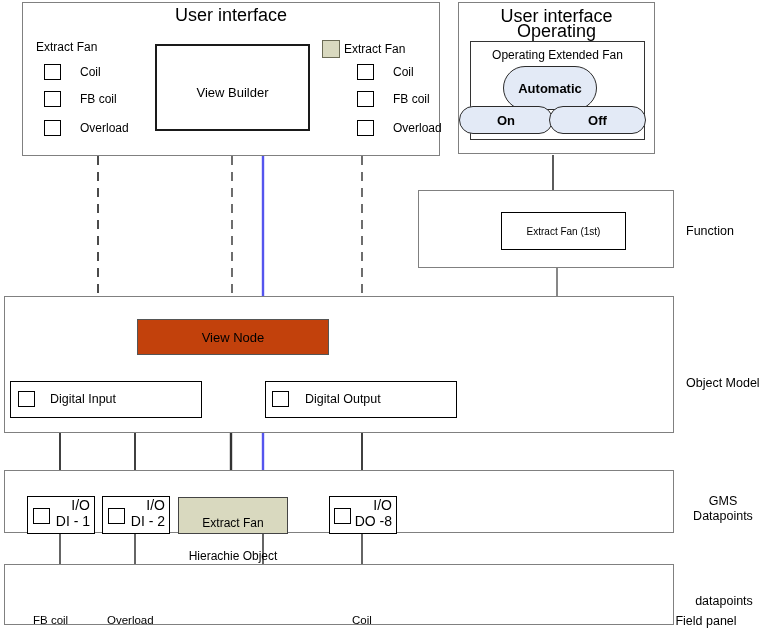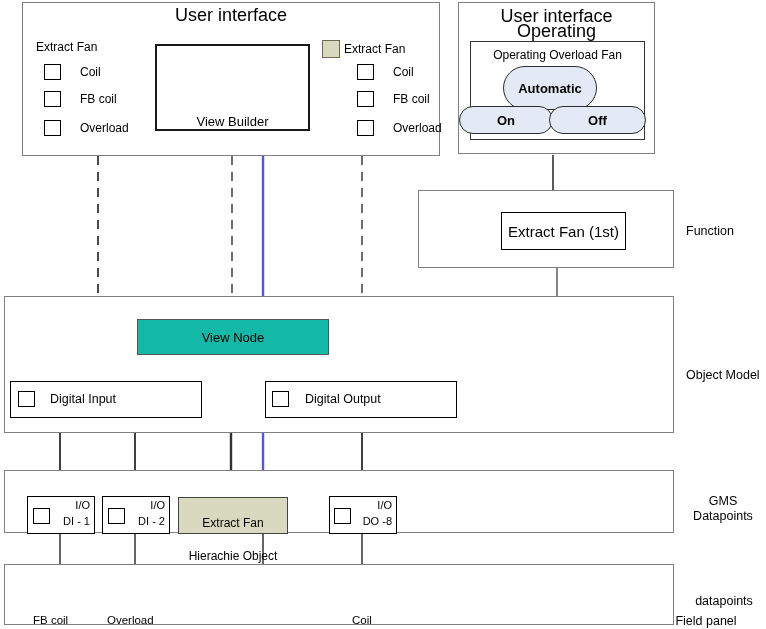--- a/index.html
+++ b/index.html
@@ -11,33 +11,33 @@
 
   .panel{position:absolute;background:#fff;border:1px solid #808080;box-sizing:border-box;}
 
   .ttl{position:absolute;width:100%;text-align:center;font-size:18px;line-height:15px;}
   .lbl{position:absolute;white-space:nowrap;font-size:12px;line-height:14px;}
 
   .box{position:absolute;box-sizing:border-box;background:#fff;
        display:flex;align-items:center;justify-content:center;text-align:center;}
   .box.k{border:1px solid #000;}
   .box.k2{border:2px solid #1a1a1a;}
-  .box.khaki{background:#14b8a6;border:1px solid #555;text-align:right;}
+  .box.khaki{background:#c2410c;border:1px solid #555;text-align:right;}
 
   .layerlbl{position:absolute;text-align:center;font-size:12.5px;line-height:15px;white-space:nowrap;}
 
   
   .pill{position:absolute;box-sizing:border-box;border:1px solid #2b2b2b;border-radius:999px;
         background:#e3eaf6;display:flex;align-items:center;justify-content:center;
         font-weight:bold;font-size:13px;color:#000;}
   .gsq{position:absolute;box-sizing:border-box;border:1px solid #000;background:#fff;}
 
   .dpbox{position:absolute;box-sizing:border-box;border:1px solid #000;background:#fff;}
   .dpbox.khaki{background:#d9d9bf;border:1px solid #444;}
-  .dptxt{position:absolute;font-size:11px;line-height:13px;text-align:right;white-space:nowrap;}
+  .dptxt{position:absolute;font-size:14px;line-height:13px;text-align:right;white-space:nowrap;}
   .dpk{position:absolute;font-size:12px;line-height:14px;text-align:center;width:100%;}
 
   .khakinode{position:absolute;background:#d9d9bf;border:1px solid #6b6b55;box-sizing:border-box;}
 </style>
 </head>
 <body>
 
 <div id="root">
 
   <svg id="wires" viewBox="0 0 766 629">
@@ -119,21 +119,21 @@
 
   <div class="gsq" style="left:44px;top:64px;width:17px;height:16px;"></div>
   <div class="lbl" style="left:80px;top:65px;">Coil</div>
 
   <div class="gsq" style="left:44px;top:91px;width:17px;height:16px;"></div>
   <div class="lbl" style="left:80px;top:92px;">FB coil</div>
 
   <div class="gsq" style="left:44px;top:120px;width:17px;height:16px;"></div>
   <div class="lbl" style="left:80px;top:121px;">Overload</div>
 
-  <div class="box k2" style="left:155px;top:44px;width:155px;height:87px;align-items:flex-end;padding-top:10px;">
+  <div class="box k2" style="left:155px;top:44px;width:155px;height:87px;align-items:center;padding-top:10px;">
     <span style="font-size:13px;">View Builder</span>
   </div>
 
   <div class="khakinode" style="left:322px;top:40px;width:18px;height:18px;"></div>
   <div class="lbl" style="left:344px;top:42px;">Extract Fan</div>
 
   <div class="gsq" style="left:357px;top:64px;width:17px;height:16px;"></div>
   <div class="lbl" style="left:393px;top:65px;">Coil</div>
 
   <div class="gsq" style="left:357px;top:91px;width:17px;height:16px;"></div>
@@ -141,54 +141,54 @@
 
   <div class="gsq" style="left:357px;top:120px;width:17px;height:16px;"></div>
   <div class="lbl" style="left:393px;top:121px;">Overload</div>
 
   <div class="panel" style="left:458px;top:2px;width:197px;height:152px;">
     <div class="ttl" style="top:6px;">User interface</div>
     <div class="ttl" style="top:21px;">Operating</div>
   </div>
 
   <div class="panel" style="left:470px;top:41px;width:175px;height:99px;border:1px solid #333;">
-    <div class="ttl" style="top:6px;font-size:12px;">Operating Overload Fan</div>
+    <div class="ttl" style="top:6px;font-size:12px;">Operating Extended Fan</div>
   </div>
 
   <div class="pill" style="left:503px;top:66px;width:94px;height:44px;">
     <span>Automatic</span>
   </div>
   <div class="pill" style="left:459px;top:106px;width:94px;height:28px;">
     <span>On</span>
   </div>
   <div class="pill" style="left:549px;top:106px;width:97px;height:28px;">
     <span>Off</span>
   </div>
 
   <div class="panel" style="left:418px;top:190px;width:256px;height:78px;"></div>
   <div class="box k" style="left:501px;top:212px;width:125px;height:38px;">
-    <span style="font-size:15px;">Extract Fan (1st)</span>
+    <span style="font-size:10px;">Extract Fan (1st)</span>
   </div>
   <div class="layerlbl" style="left:686px;top:224px;">Function</div>
 
   <div class="panel" style="left:4px;top:296px;width:670px;height:137px;"></div>
 
   <div class="box khaki" style="left:137px;top:319px;width:192px;height:36px;">
     <span style="font-size:13px;">View Node</span>
   </div>
 
   <div class="dpbox" style="left:10px;top:381px;width:192px;height:37px;"></div>
   <div class="gsq" style="left:18px;top:391px;width:17px;height:16px;"></div>
   <div class="lbl" style="left:50px;top:392px;font-size:12.5px;">Digital Input</div>
 
   <div class="dpbox" style="left:265px;top:381px;width:192px;height:37px;"></div>
   <div class="gsq" style="left:272px;top:391px;width:17px;height:16px;"></div>
   <div class="lbl" style="left:305px;top:392px;font-size:12.5px;">Digital Output</div>
 
-  <div class="layerlbl" style="left:686px;top:368px;">Object Model</div>
+  <div class="layerlbl" style="left:686px;top:376px;">Object Model</div>
 
   <div class="panel" style="left:4px;top:470px;width:670px;height:63px;"></div>
 
   <div class="dpbox" style="left:27px;top:496px;width:68px;height:38px;">
     <div class="dptxt" style="right:4px;top:2px;">I/O</div>
     <div class="dptxt" style="right:4px;top:18px;">DI - 1</div>
   </div>
   <div class="gsq" style="left:33px;top:508px;width:17px;height:16px;"></div>
 
   <div class="dpbox" style="left:102px;top:496px;width:68px;height:38px;">

